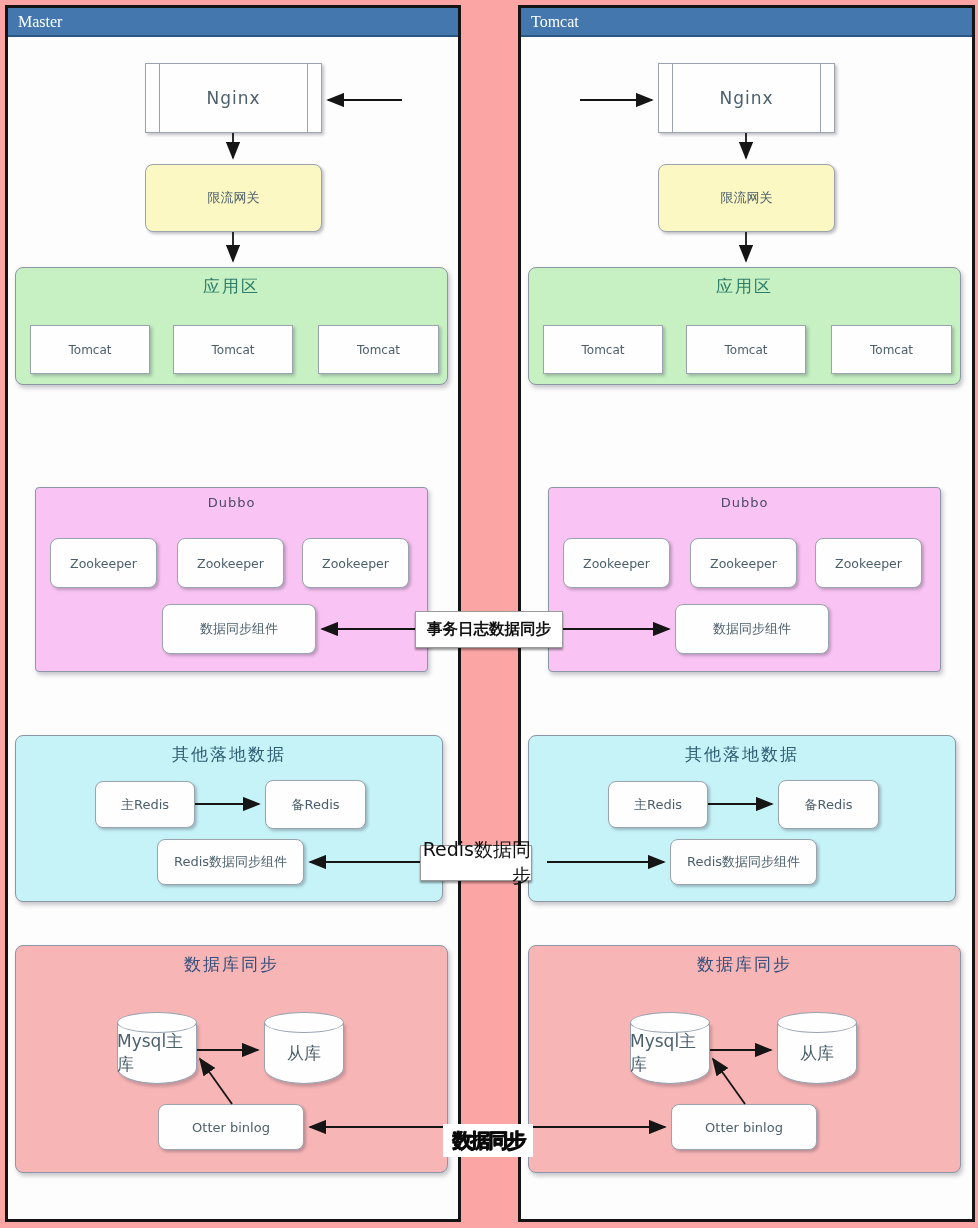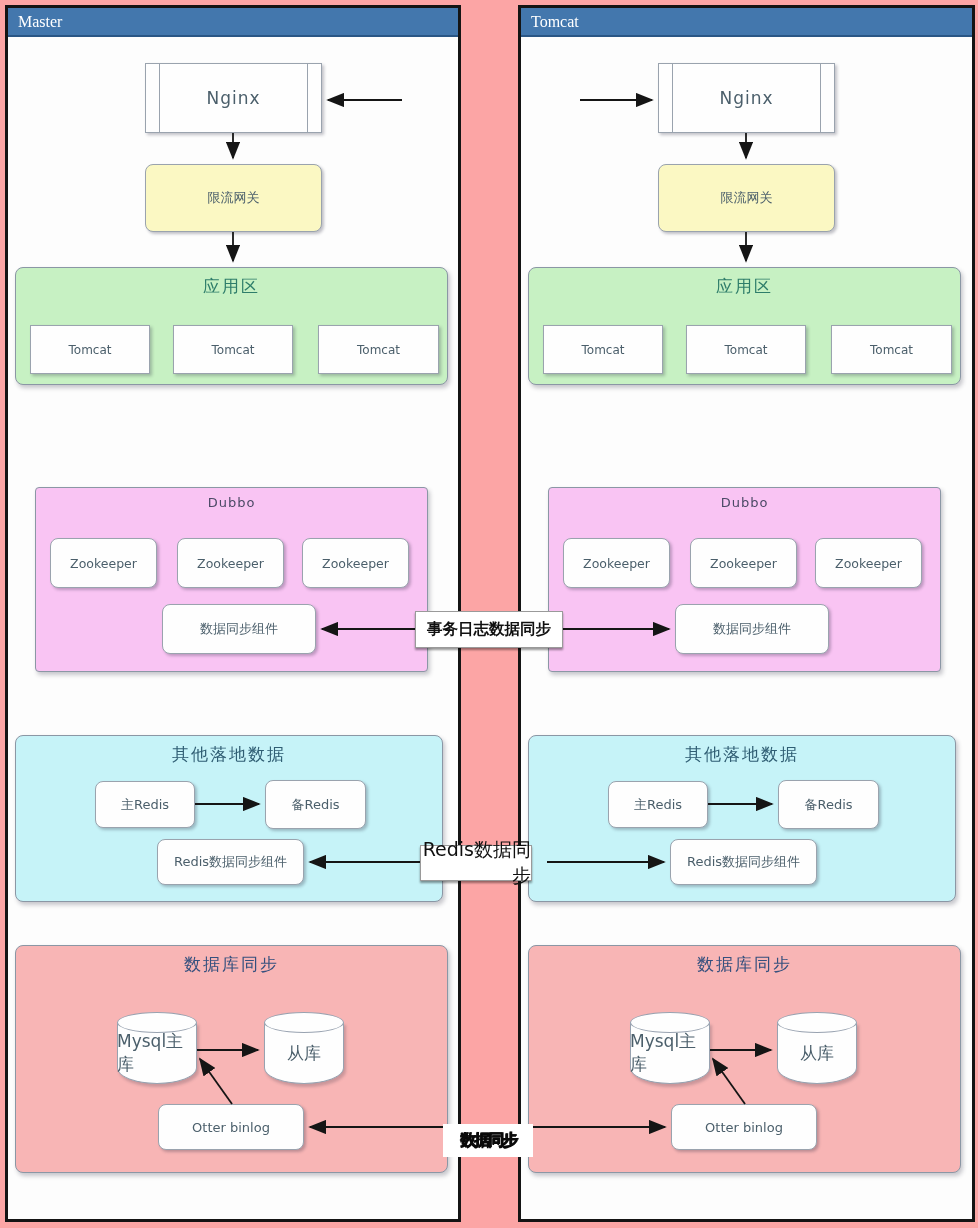--- a/index.html
+++ b/index.html
@@ -213,17 +213,17 @@
       <line x1="533" y1="1127" x2="665" y2="1127" marker-end="url(#ah)"></line>
     </g>
   </svg>
 
   <div class="p clabel" style="left:415px;top:611px;width:148px;height:37px;font-size:15.5px;font-weight:600;text-align:right;">
     <span>事务日志数据同步</span>
   </div>
   <div class="p clabel" style="left:420px;top:845px;width:112px;height:36px;font-size:19px;text-align:right;">
     <span>Redis数据同步</span>
   </div>
-  <div class="p clabel db-sync-label" style="left:443px;top:1124px;width:90px;height:33px;font-size:16px;">
+  <div class="p clabel db-sync-label" style="left:443px;top:1124px;width:90px;height:33px;font-size:20px;">
     <span>数据同步</span>
   </div>
 
 </div>
 
 </body></html>

